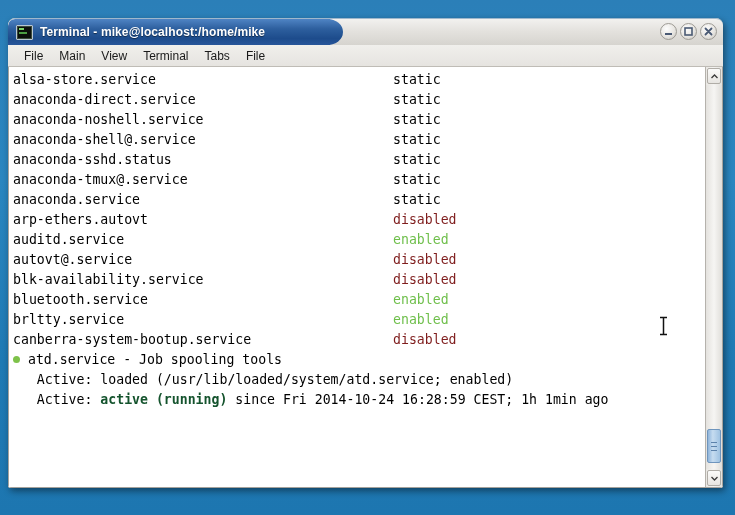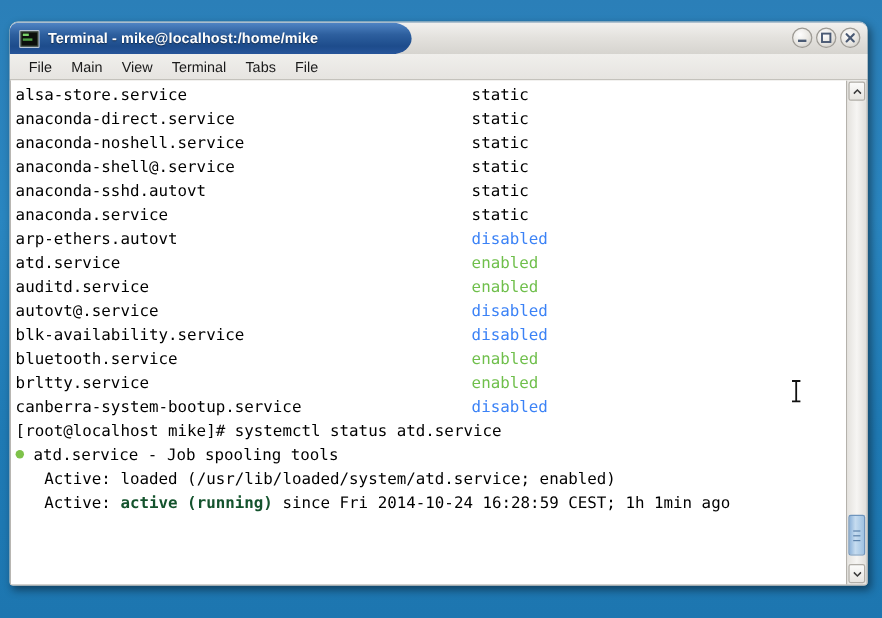--- a/index.html
+++ b/index.html
@@ -161,21 +161,21 @@
     font-family: "DejaVu Sans Mono", "Liberation Mono", monospace;
     font-size: 13.2px;
     line-height: 20px;
     color: #000000;
     white-space: pre;
     height: 20px;
   }
   .svc-name { display: inline-block; width: 380px; }
   .st-static   { color: #000000; }
   .st-enabled  { color: #6fbf4b; }
-  .st-disabled { color: #3b82f6; }
+  .st-disabled { color: #7f1d1d; }
   .c-green-bold { color: #14532d; font-weight: bold; }
   .dot {
     display: inline-block;
     width: 7px; height: 7px;
     border-radius: 50%;
     background: #7ec24a;
     vertical-align: middle;
     position: relative;
     top: -1px;
   }
@@ -283,33 +283,32 @@
   </div>
 
   <div id="term-area">
 
     <div id="term-screen">
       <div id="unit-lines">
           <div class="tline"><span class="svc-name">alsa-store.service</span><span class="st-static">static</span></div>
           <div class="tline"><span class="svc-name">anaconda-direct.service</span><span class="st-static">static</span></div>
           <div class="tline"><span class="svc-name">anaconda-noshell.service</span><span class="st-static">static</span></div>
           <div class="tline"><span class="svc-name">anaconda-shell@.service</span><span class="st-static">static</span></div>
-          <div class="tline"><span class="svc-name">anaconda-sshd.autovt</span><span class="st-static">static</span></div>
+          <div class="tline"><span class="svc-name">anaconda-sshd.status</span><span class="st-static">static</span></div>
+          <div class="tline"><span class="svc-name">anaconda-tmux@.service</span><span class="st-static">static</span></div>
           <div class="tline"><span class="svc-name">anaconda.service</span><span class="st-static">static</span></div>
           <div class="tline"><span class="svc-name">arp-ethers.autovt</span><span class="st-disabled">disabled</span></div>
-          <div class="tline"><span class="svc-name">atd.service</span><span class="st-enabled">enabled</span></div>
           <div class="tline"><span class="svc-name">auditd.service</span><span class="st-enabled">enabled</span></div>
           <div class="tline"><span class="svc-name">autovt@.service</span><span class="st-disabled">disabled</span></div>
           <div class="tline"><span class="svc-name">blk-availability.service</span><span class="st-disabled">disabled</span></div>
           <div class="tline"><span class="svc-name">bluetooth.service</span><span class="st-enabled">enabled</span></div>
           <div class="tline"><span class="svc-name">brltty.service</span><span class="st-enabled">enabled</span></div>
           <div class="tline"><span class="svc-name">canberra-system-bootup.service</span><span class="st-disabled">disabled</span></div>
         </div>
 
-      <div class="tline"><span>[root@localhost mike]# </span><span>systemctl status atd.service</span></div>
 
       <div class="tline"><span class="dot"></span> <span>atd.service - Job spooling tools</span></div>
 
       <div class="tline"><span>   Active: </span><span>loaded (/usr/lib/loaded/system/atd.service; enabled)</span></div>
 
       <div class="tline"><span>   Active: </span><span class="c-green-bold">active (running)</span><span> since Fri 2014-10-24 16:28:59 CEST; 1h 1min ago</span></div>
 
 
     </div>
 

